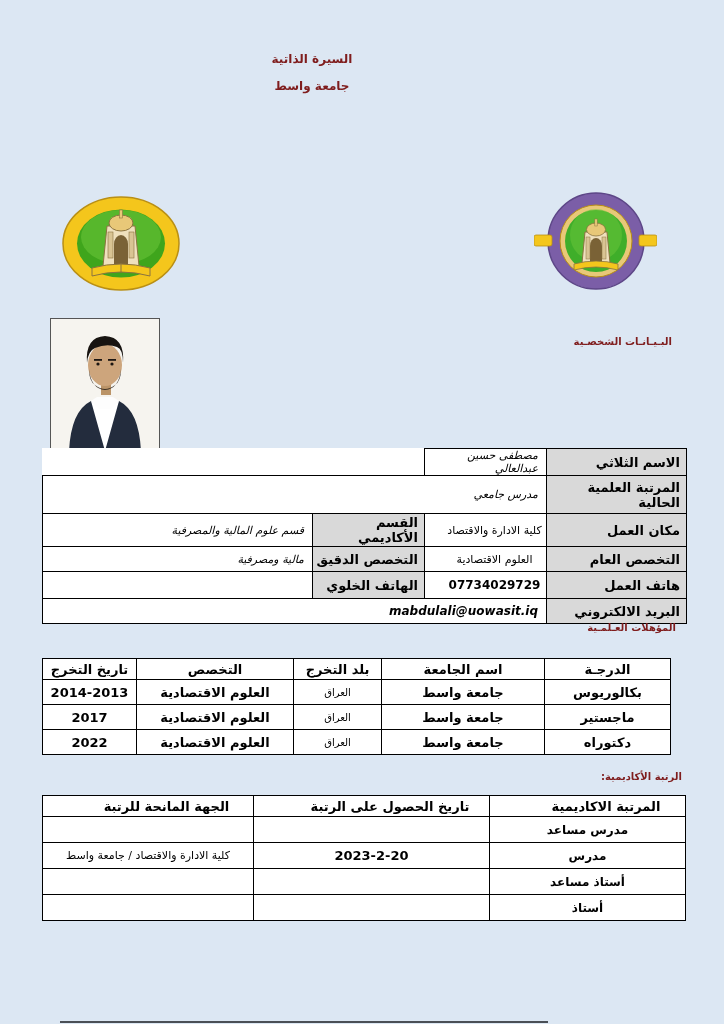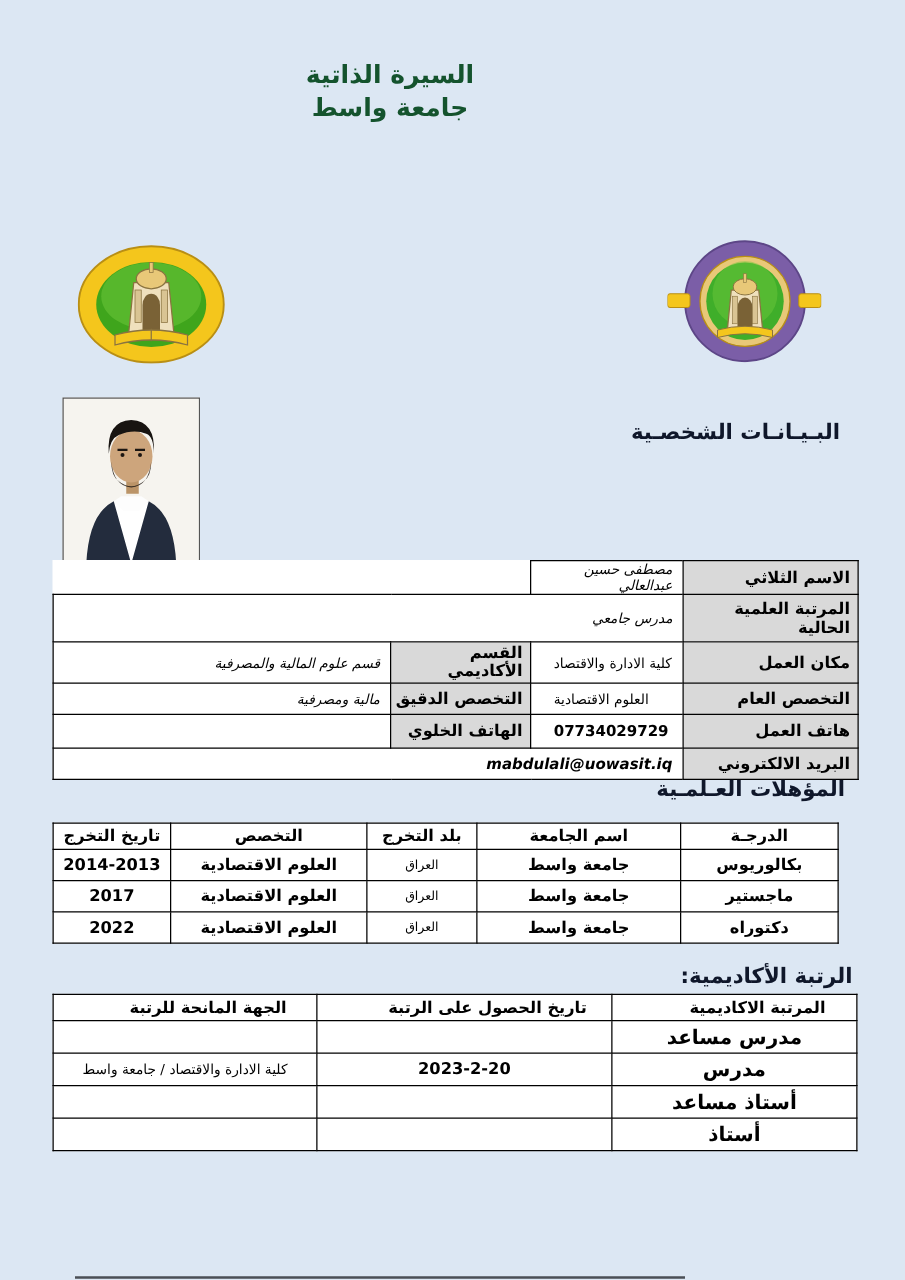--- a/index.html
+++ b/index.html
@@ -2,42 +2,42 @@
 <html lang="ar"><head>
 <meta charset="utf-8">
 <style>
   * { margin:0; padding:0; box-sizing:border-box; }
   html,body { width:724px; height:1024px; }
   body { background:#dce7f3; font-family:"DejaVu Sans", sans-serif; color:#000; }
   .page { position:relative; width:724px; height:1024px; overflow:hidden; direction:rtl; }
 
   
   .title-block { position:absolute; top:46px; left:0; width:624px; text-align:center;
-                 color:#14532d; font-weight:bold; font-size:20px; line-height:27px; }
+                 color:#7f1d1d; font-weight:bold; font-size:12px; line-height:27px; }
 
   
   .logo { position:absolute; }
   .logo-left  { top:196px; left:62px;  width:118px; height:95px; }
   .logo-right { top:191px; left:534px; width:123px; height:99px; }
 
   
   .photo { position:absolute; top:318px; left:50px; width:110px; height:134px;
            background:#f8f7f3; border:1px solid #555; }
 
   
-  .sec-heading { position:absolute; color:#0f172a; font-weight:bold; font-size:17px; }
+  .sec-heading { position:absolute; color:#7f1d1d; font-weight:bold; font-size:10px; }
   .h-personal { top:336px; right:52px; }
   .h-qual     { top:622px; right:48px; }
   .h-rank     { top:771px; right:42px; }
 
   
   table { border-collapse:collapse; table-layout:fixed; direction:rtl; }
   td, th { border:1px solid #000; font-size:12px; vertical-align:middle; overflow:hidden; }
   .label-cell { background:#d9d9d9; font-weight:bold; font-size:13px; padding:1px 6px 1px 2px; text-align:right;margin-left:44px; }
-  .val-c { text-align:left;padding-left:18px; }
+  .val-c { text-align:center;padding-left:18px; }
   .val-r { text-align:right; padding-left:4px; padding-right:8px;font-style:italic; }
   .ghost { border:none !important; background:transparent; }
   .bold  { font-weight:bold; }
   .ltr   { direction:ltr; unicode-bidi:isolate; }
 
   .personal-table { position:absolute; top:448px; left:42px; width:644px; background:#fff; }
   .personal-table td { background:#fff; }
   .personal-table td.label-cell { background:#d9d9d9; }
   .personal-table tr.r1 { height:22px; }
   .personal-table tr.r2 { height:38px; }
@@ -50,21 +50,21 @@
   .qual-table tr.hdr { height:21px; }
   .qual-table tr.row { height:25px; }
   .qual-table td { font-weight:bold; font-size:13px; text-align:center; }
   .qual-table td.country { font-weight:normal; font-size:10px; }
 
   .rank-table { position:absolute; top:795px; left:42px; width:643px; background:#fff; }
   .rank-table tr.hdr { height:21px; }
   .rank-table tr.row { height:26px; }
   .rank-table td { text-align:center; }
   .rank-table td.hd { font-weight:bold; font-size:13px;padding-left:37px; }
-  .rank-table td.rank { font-weight:bold; font-size:16px; }
+  .rank-table td.rank { font-weight:bold; font-size:12px; }
   .rank-table td.date { font-weight:bold; font-size:13px; }
   .rank-table td.grantor { font-size:11px; }
 
   .bottom-line { position:absolute; top:1021px; left:60px; width:488px; height:2px; background:#4a4f56; }
 </style>
 </head>
 <body>
 
 <div class="page">
 

